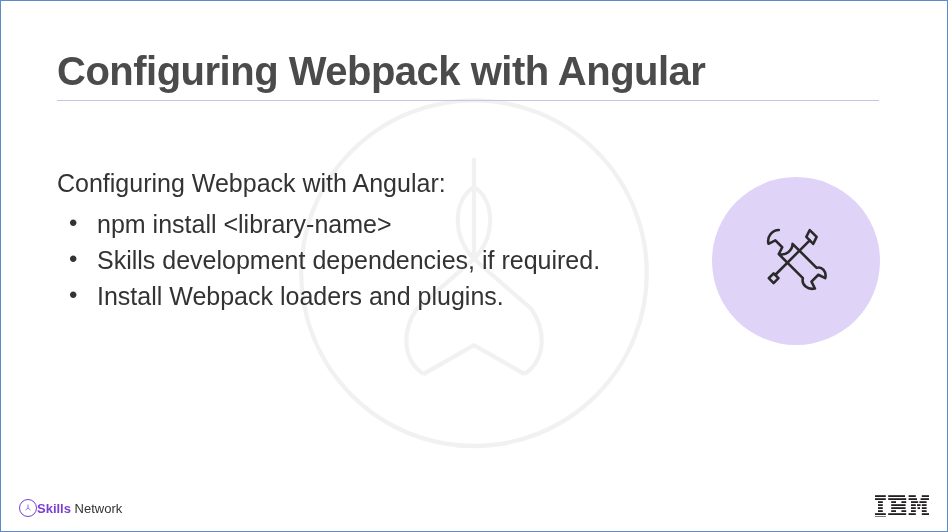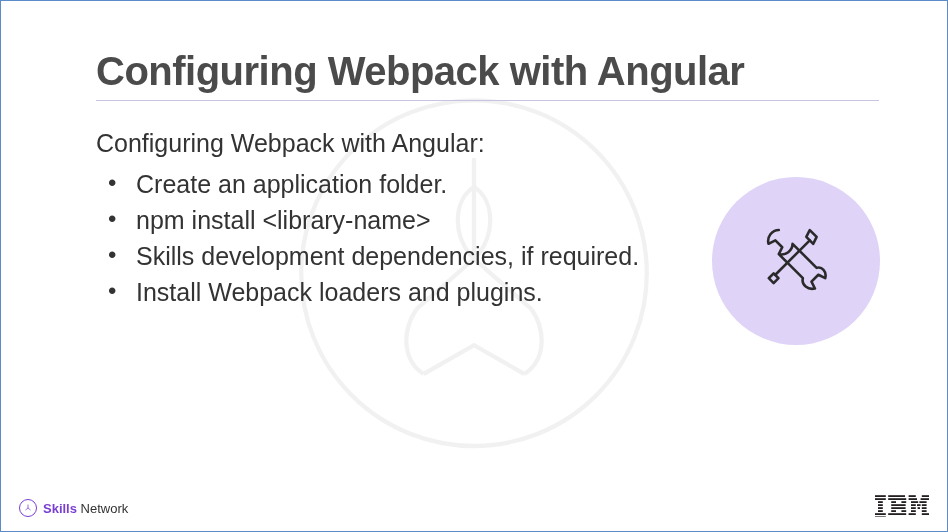--- a/index.html
+++ b/index.html
@@ -24,21 +24,21 @@
       width: 360px;
       height: 360px;
       opacity: 0.05;
       pointer-events: none;
     }
     .watermark svg {
       width: 100%;
       height: 100%;
     }
     .slide {
-      padding: 48px 68px 0 95px;
+      padding: 48px 68px 0 56px;
       position: relative;
       height: 100%;
     }
     .title {
       font-size: 40px;
       font-weight: 700;
       color: #4b4b4b;
       letter-spacing: -0.5px;
       padding-bottom: 6px;
       border-bottom: 1px solid #c9c2e0;
@@ -51,20 +51,21 @@
     }
     .text-col {
       flex: 1;
       max-width: 580px;
     }
     .intro {
       font-size: 25px;
       color: #333;
       margin-bottom: 10px;
       font-weight: 400;
+      margin-top: 40px;
     }
     ul.bullets {
       list-style: none;
       padding-left: 12px;
     }
     ul.bullets li {
       font-size: 25px;
       color: #333;
       line-height: 1.28;
       padding-left: 28px;
@@ -110,21 +111,21 @@
       bottom: 10px;
       left: 18px;
       right: 18px;
       display: flex;
       align-items: center;
       justify-content: space-between;
     }
     .skills {
       display: flex;
       align-items: center;
-      gap: 6px;
+      gap: 0;
     }
     .skills-badge {
       width: 18px;
       height: 18px;
       border: 1.5px solid #7a3fd1;
       border-radius: 50%;
       display: flex;
       align-items: center;
       justify-content: center;
     }
@@ -158,21 +159,20 @@
   </svg>
 </div>
 
 <div class="slide">
   <h1 class="title">Configuring Webpack with Angular</h1>
 
   <div class="content-row">
     <div class="text-col">
       <p class="intro">Configuring Webpack with Angular:</p>
       <ul class="bullets">
-        <li><span>Create an application folder.</span></li>
         <li><span class="cmd">npm install &lt;library-name&gt;</span></li>
         <li><span>Skills development dependencies, if required.</span></li>
         <li><span>Install Webpack loaders and plugins.</span></li>
       </ul>
     </div>
 
     <div class="icon-col">
       <div class="icon-circle">
         <svg viewBox="0 0 100 100" fill="none" stroke="#2a2a2a" stroke-width="3" stroke-linecap="round" stroke-linejoin="round">
 

